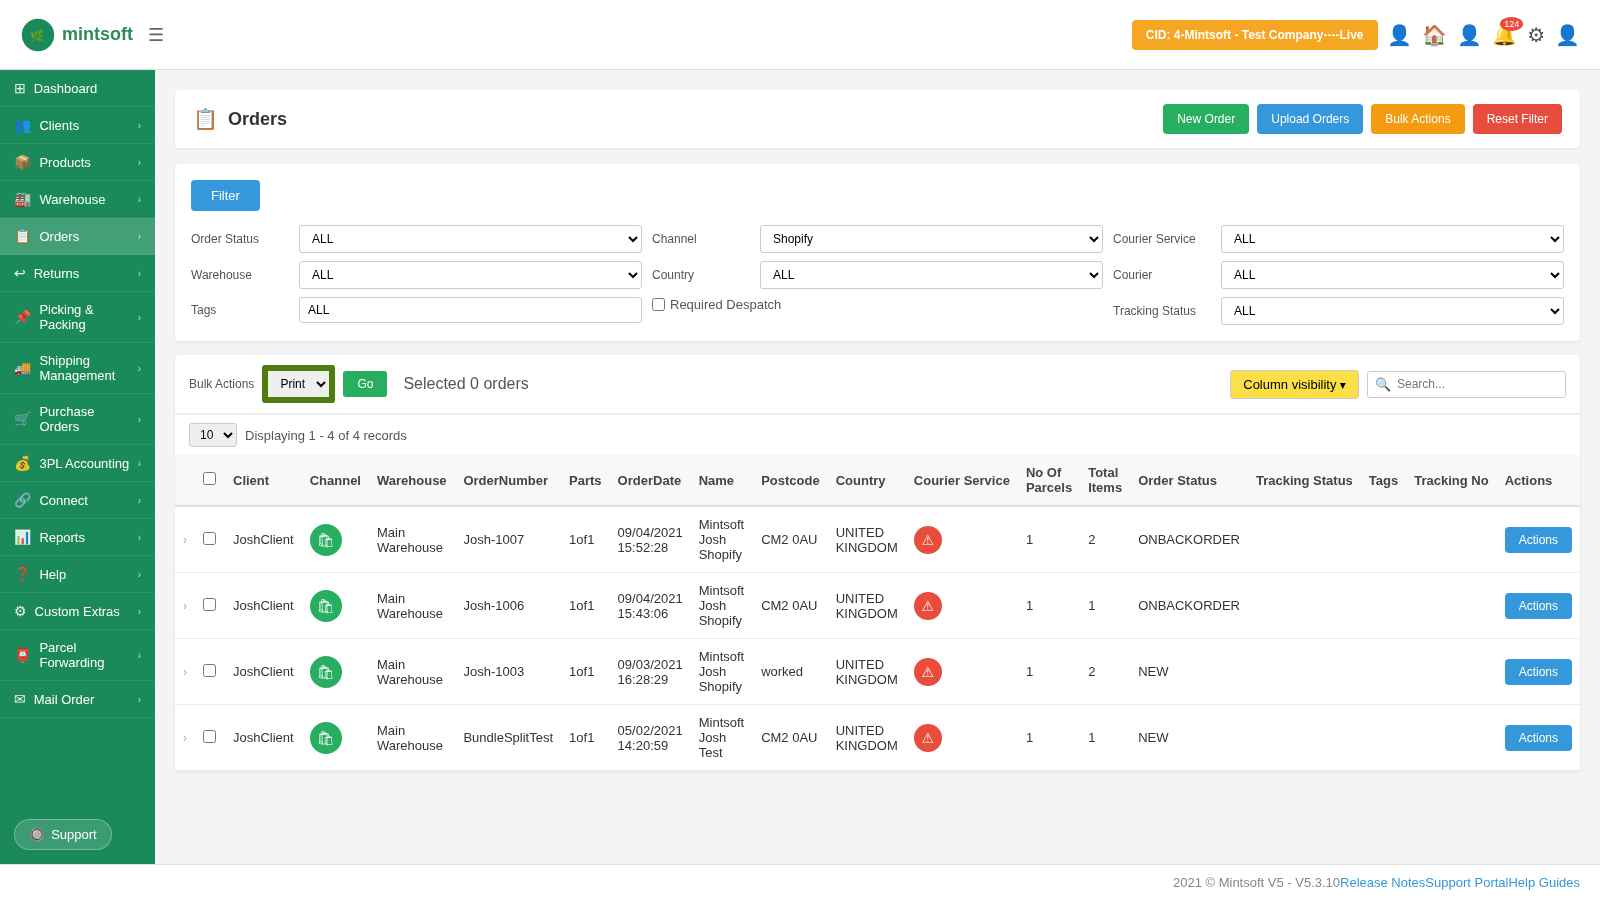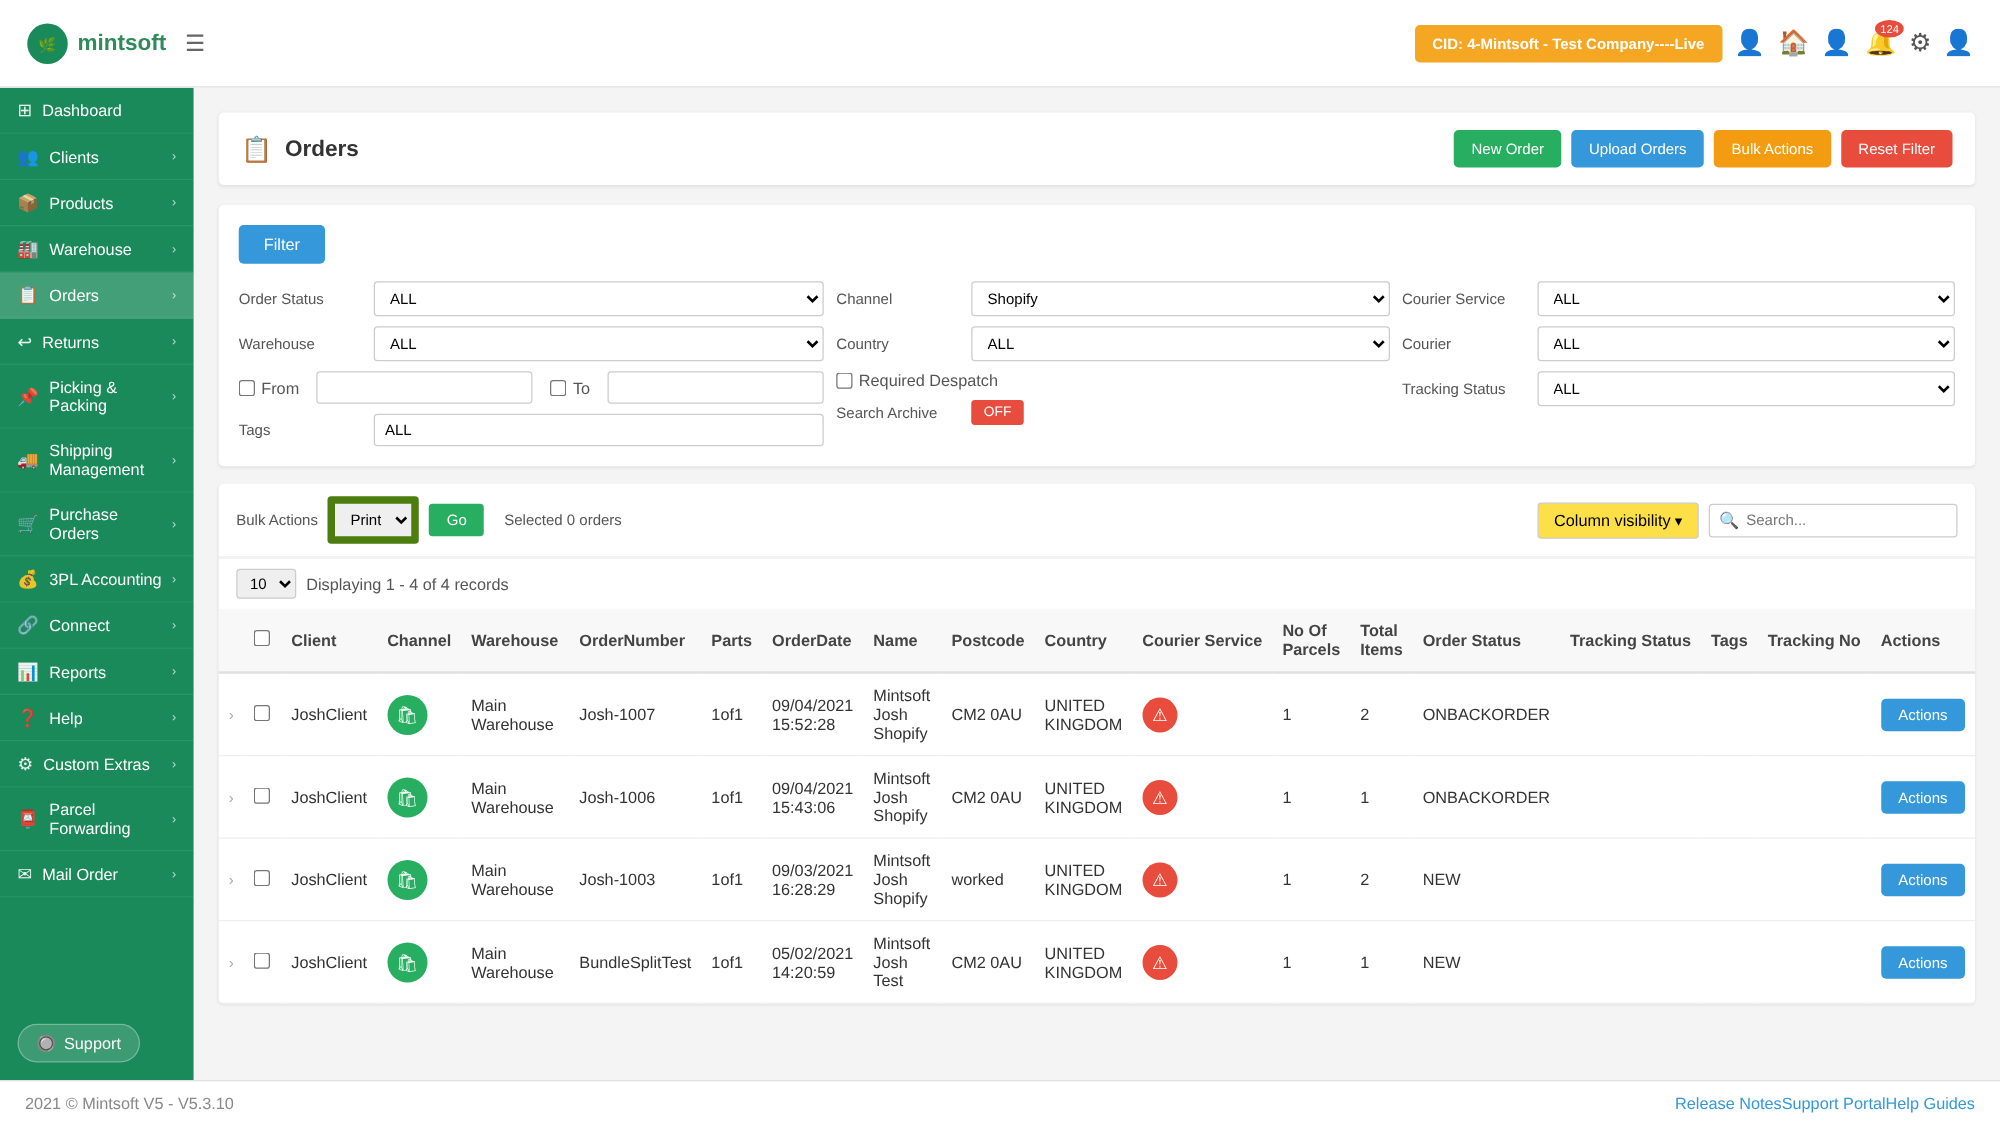--- a/index.html
+++ b/index.html
@@ -166,21 +166,21 @@
     .table-toolbar {
       display: flex;
       align-items: center;
       padding: 10px 14px;
       gap: 8px;
       border-bottom: 1px solid #eee;
     }
     .bulk-label { font-size: 12px; color: #555; }
     .bulk-select { padding: 5px 8px; border: 6px solid #4d7c0f; border-radius: 3px; font-size: 12px; }
     .go-btn { background: #27ae60; color: #fff; border: none; padding: 6px 14px; border-radius: 3px; cursor: pointer; font-size: 12px; }
-    .selected-info { font-size: 12px; color: #555; margin-left: 8px; }
+    .selected-info { font-size: 16px; color: #555; margin-left: 8px; }
     .col-visibility {
       margin-left: auto;
       padding: 6px 12px;
       border: 1px solid #ccc;
       border-radius: 3px;
       background: #fde047;
       font-size: 12px;
       cursor: pointer;
     }
     .search-box {
@@ -242,21 +242,21 @@
       gap: 8px;
     }
     .per-page-select { padding: 3px 6px; border: 1px solid #ccc; border-radius: 3px; font-size: 12px; }
 
     
     .footer {
       background: #fff;
       border-top: 1px solid #e0e0e0;
       padding: 10px 20px;
       display: flex;
-      justify-content: space-between;
+      justify-content: flex-end;
       align-items: center;
       font-size: 11px;
       color: #888;
       flex-shrink: 0;
     }
     .footer-links { display: flex; gap: 0; }
     .footer-link { color: #3498db; cursor: pointer; text-decoration: none; }
 
     .checkbox-cell { width: 30px; }
     input[type="checkbox"] { cursor: pointer; }
@@ -406,32 +406,20 @@
               <option>ALL</option>
             </select>
           </div>
           <div class="filter-field">
             <span class="filter-label">Warehouse</span>
             <select class="filter-select">
               <option>ALL</option>
             </select>
           </div>
           <div class="filter-field">
-            <label class="checkbox-label">
-              <input type="checkbox" style="">
-              <span>From</span>
-            </label>
-            <input type="text" class="date-input" style="margin-left: 6px;">
-            <label class="checkbox-label" style="margin-left:6px;">
-              <input type="checkbox" style="">
-              <span>To</span>
-            </label>
-            <input type="text" class="date-input" style="margin-left: 6px;">
-          </div>
-          <div class="filter-field">
             <span class="filter-label">Tags</span>
             <input type="text" class="filter-input" value="ALL" style="">
           </div>
         </div>
 
         <div class="filter-row">
           <div class="filter-field">
             <span class="filter-label">Channel</span>
             <select class="filter-select">
               <option>Shopify</option>
@@ -441,24 +429,20 @@
             <span class="filter-label">Country</span>
             <select class="filter-select">
               <option>ALL</option>
             </select>
           </div>
           <div class="filter-field">
             <label class="checkbox-label">
               <input type="checkbox" style="">
               <span>Required Despatch</span>
             </label>
-          </div>
-          <div class="filter-field">
-            <span class="filter-label">Search Archive</span>
-            <button class="toggle-off">OFF</button>
           </div>
         </div>
 
         <div class="filter-row">
           <div class="filter-field">
             <span class="filter-label">Courier Service</span>
             <select class="filter-select">
               <option>ALL</option>
             </select>
           </div>

